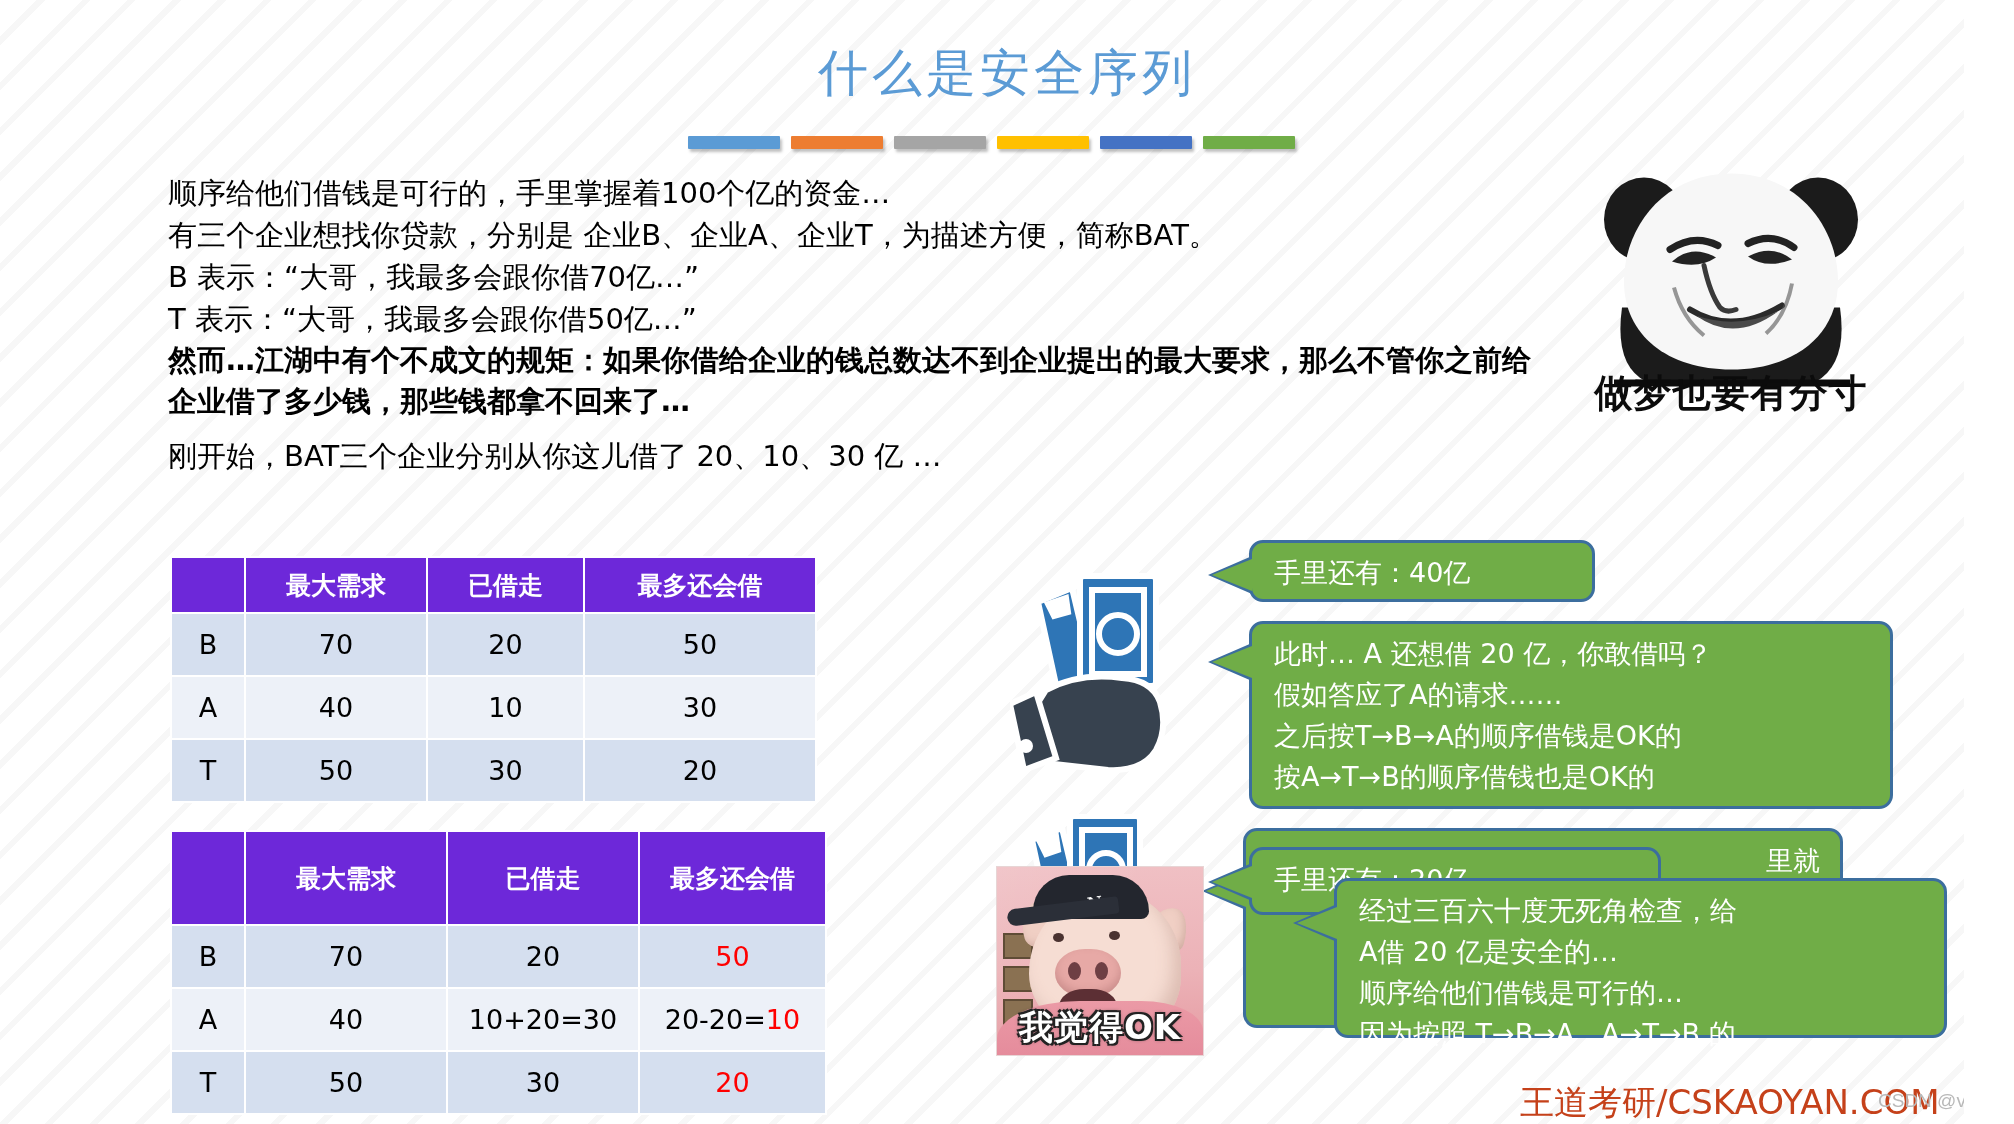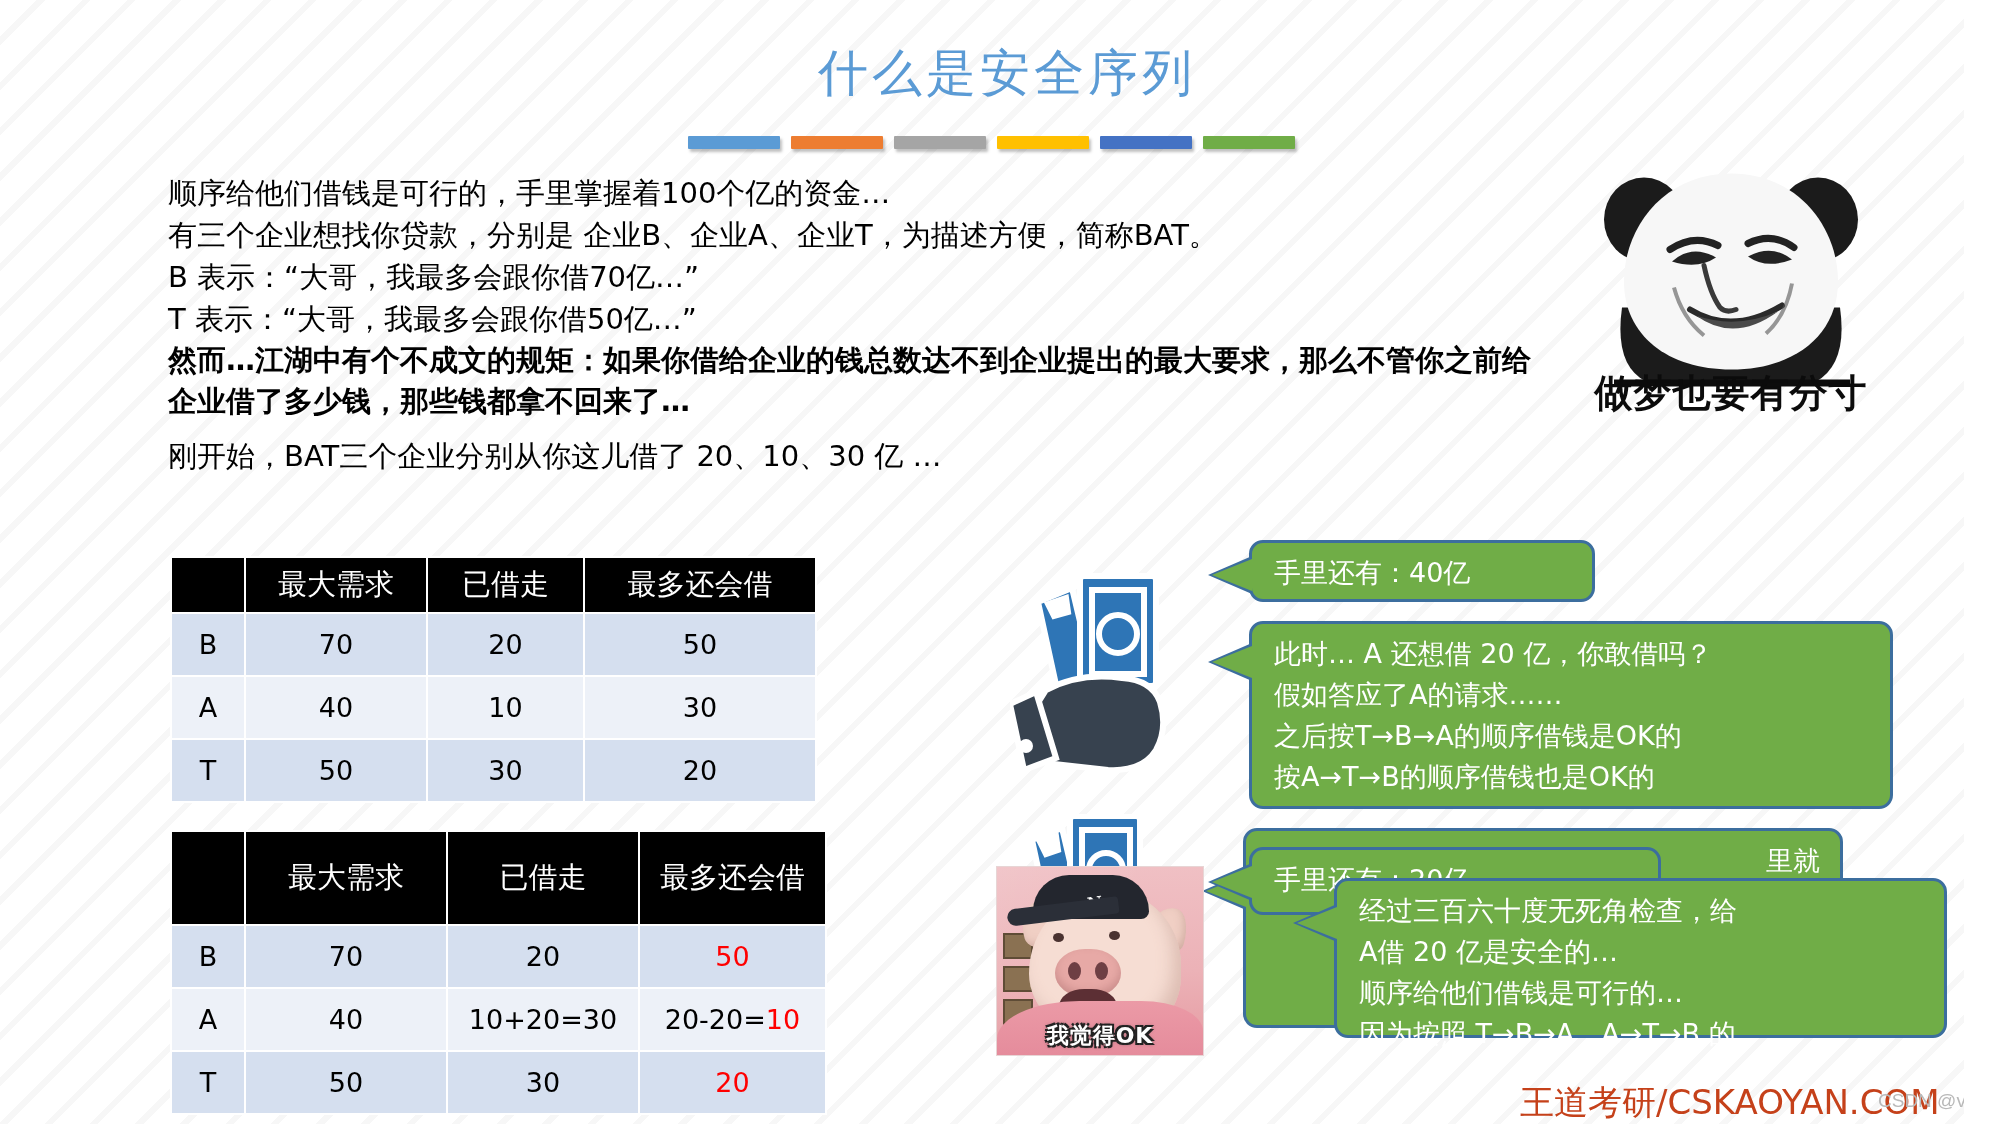--- a/index.html
+++ b/index.html
@@ -65,24 +65,24 @@
   }
   .ttable td,.ttable th{
     border:2px solid #ffffff;
     text-align:center;
     vertical-align:middle;
     font-size:27px;
     color:#000;
     padding:0;
   }
   .ttable thead th{
-    background:#000000;
+    background:#6d28d9;
     color:#ffffff;
-    font-size:29px;
-    font-weight:normal;
+    font-size:25px;
+    font-weight:bold;
     height:54px;
   }
   .ttable tbody tr:nth-child(odd) td{background:#D5DFEF;}
   .ttable tbody tr:nth-child(even) td{background:#EDF1F8;}
   .ttable tbody td{height:61px;}
   .red{color:#FF0000;}
 
   #table1{left:170px;top:556px;}
   #table1 .c0{width:72px;}
   #table1 .c1{width:180px;}
@@ -174,21 +174,21 @@
   }
   .pigmeme .blanket{
     position:absolute;left:0;bottom:0;width:100%;height:54px;
     background:linear-gradient(180deg,#eb9aa6 0%,#e58c9c 100%);
     border-radius:40% 30% 0 0/38px 30px 0 0;
   }
   .pigmeme .pigcap{
     position:absolute;left:0;bottom:4px;width:100%;
     text-align:center;color:#ffffff;
     font-family:"DejaVu Sans","Liberation Sans",sans-serif;
-    font-weight:bold;font-size:22px;letter-spacing:1px;
+    font-weight:bold;font-size:34px;letter-spacing:1px;
     text-shadow:-2px -2px 0 #222,2px -2px 0 #222,-2px 2px 0 #222,2px 2px 0 #222,0 0 4px #222;
   }
 
   
   .money-icon{position:absolute;}
   .money-icon svg{display:block;}
   #money1{left:1010px;top:568px;width:200px;height:210px;}
   #money2{left:1010px;top:814px;width:190px;height:190px;z-index:10;}
 
   

